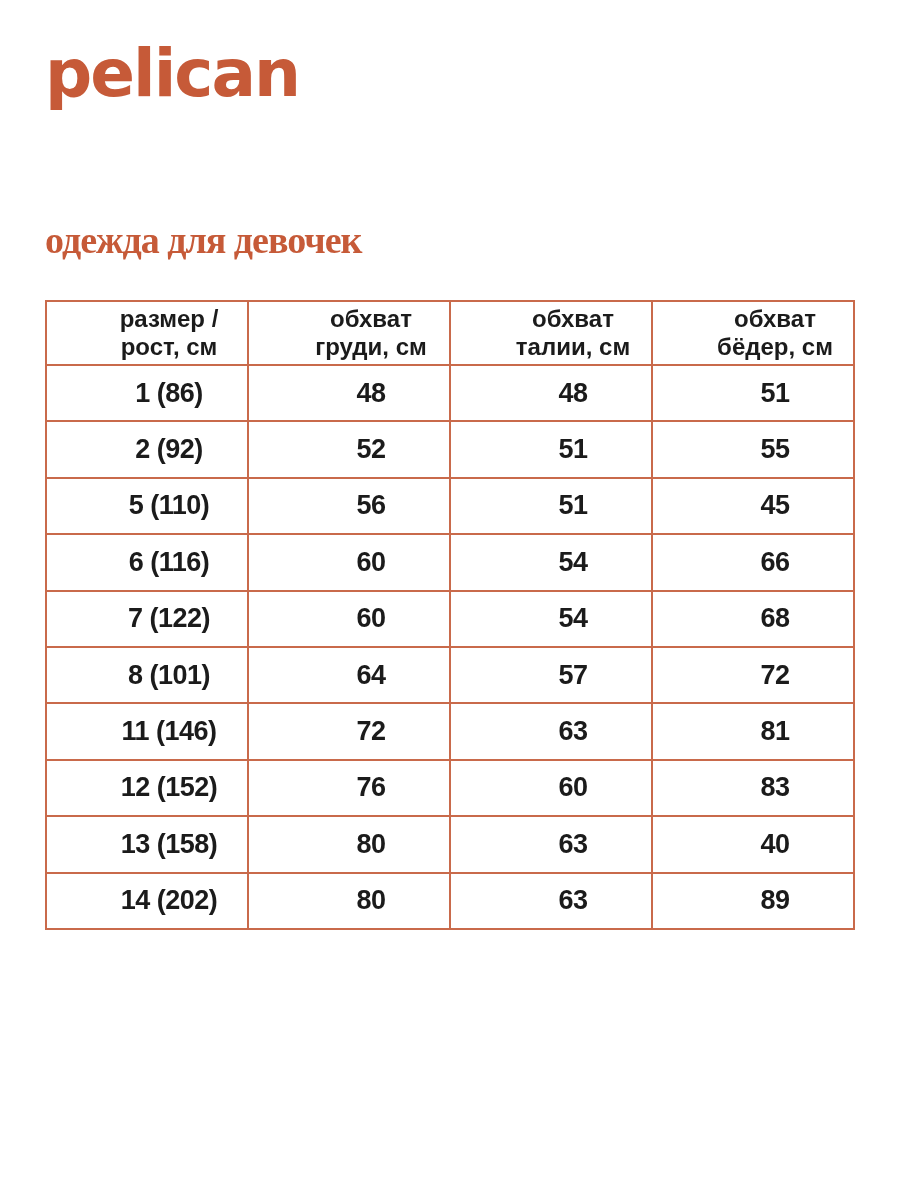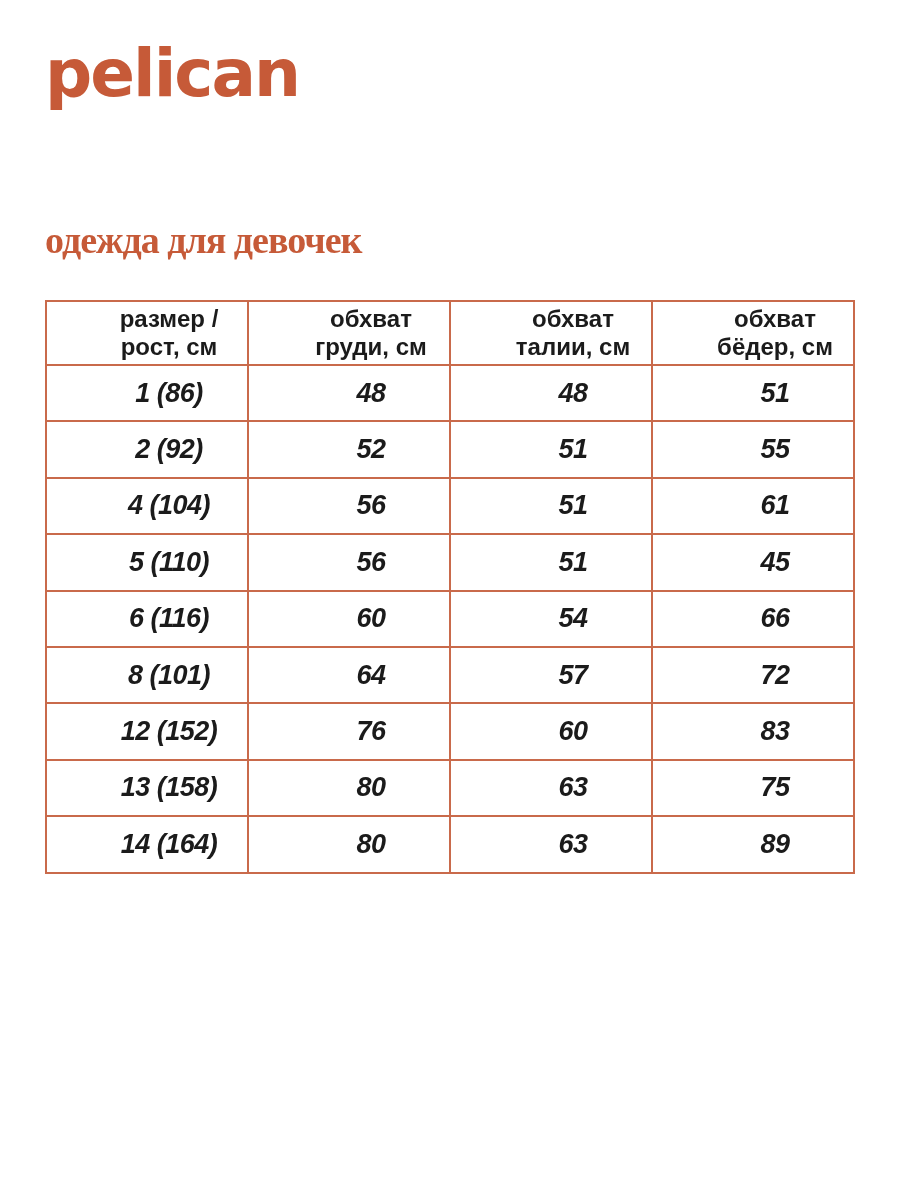--- a/index.html
+++ b/index.html
@@ -64,21 +64,20 @@
     height: 64px;
     font-size: 24px;
     line-height: 1.15;
     white-space: pre-line;
     letter-spacing: 0px;
   }
   .size-table td {
     height: 56.4px;
     font-size: 27px;
     letter-spacing: -0.5px;
-    font-style: italic;
   }
 </style>
 </head>
 <body>
 
 <div class="page">
 
   <div class="logo">pelican</div>
 
   <div class="page-title">одежда для девочек</div>
@@ -103,57 +102,63 @@
           <td>48</td>
           <td>51</td>
         </tr>
         <tr>
           <td>2 (92)</td>
           <td>52</td>
           <td>51</td>
           <td>55</td>
         </tr>
         <tr>
-          <td>4 (104)</td>
-          <td>56</td>
-          <td>51</td>
-          <td>61</td>
-        </tr>
-        <tr>
           <td>5 (110)</td>
           <td>56</td>
           <td>51</td>
           <td>45</td>
         </tr>
         <tr>
           <td>6 (116)</td>
           <td>60</td>
           <td>54</td>
           <td>66</td>
         </tr>
         <tr>
+          <td>7 (122)</td>
+          <td>60</td>
+          <td>54</td>
+          <td>68</td>
+        </tr>
+        <tr>
           <td>8 (101)</td>
           <td>64</td>
           <td>57</td>
           <td>72</td>
+        </tr>
+        <tr>
+          <td>11 (146)</td>
+          <td>72</td>
+          <td>63</td>
+          <td>81</td>
         </tr>
         <tr>
           <td>12 (152)</td>
           <td>76</td>
           <td>60</td>
           <td>83</td>
         </tr>
         <tr>
           <td>13 (158)</td>
           <td>80</td>
           <td>63</td>
-          <td>75</td>
+          <td>40</td>
         </tr>
         <tr>
-          <td>14 (164)</td>
+          <td>14 (202)</td>
           <td>80</td>
           <td>63</td>
           <td>89</td>
         </tr>
       </tbody>
   </table>
 
 </div>
 
 </body></html>

